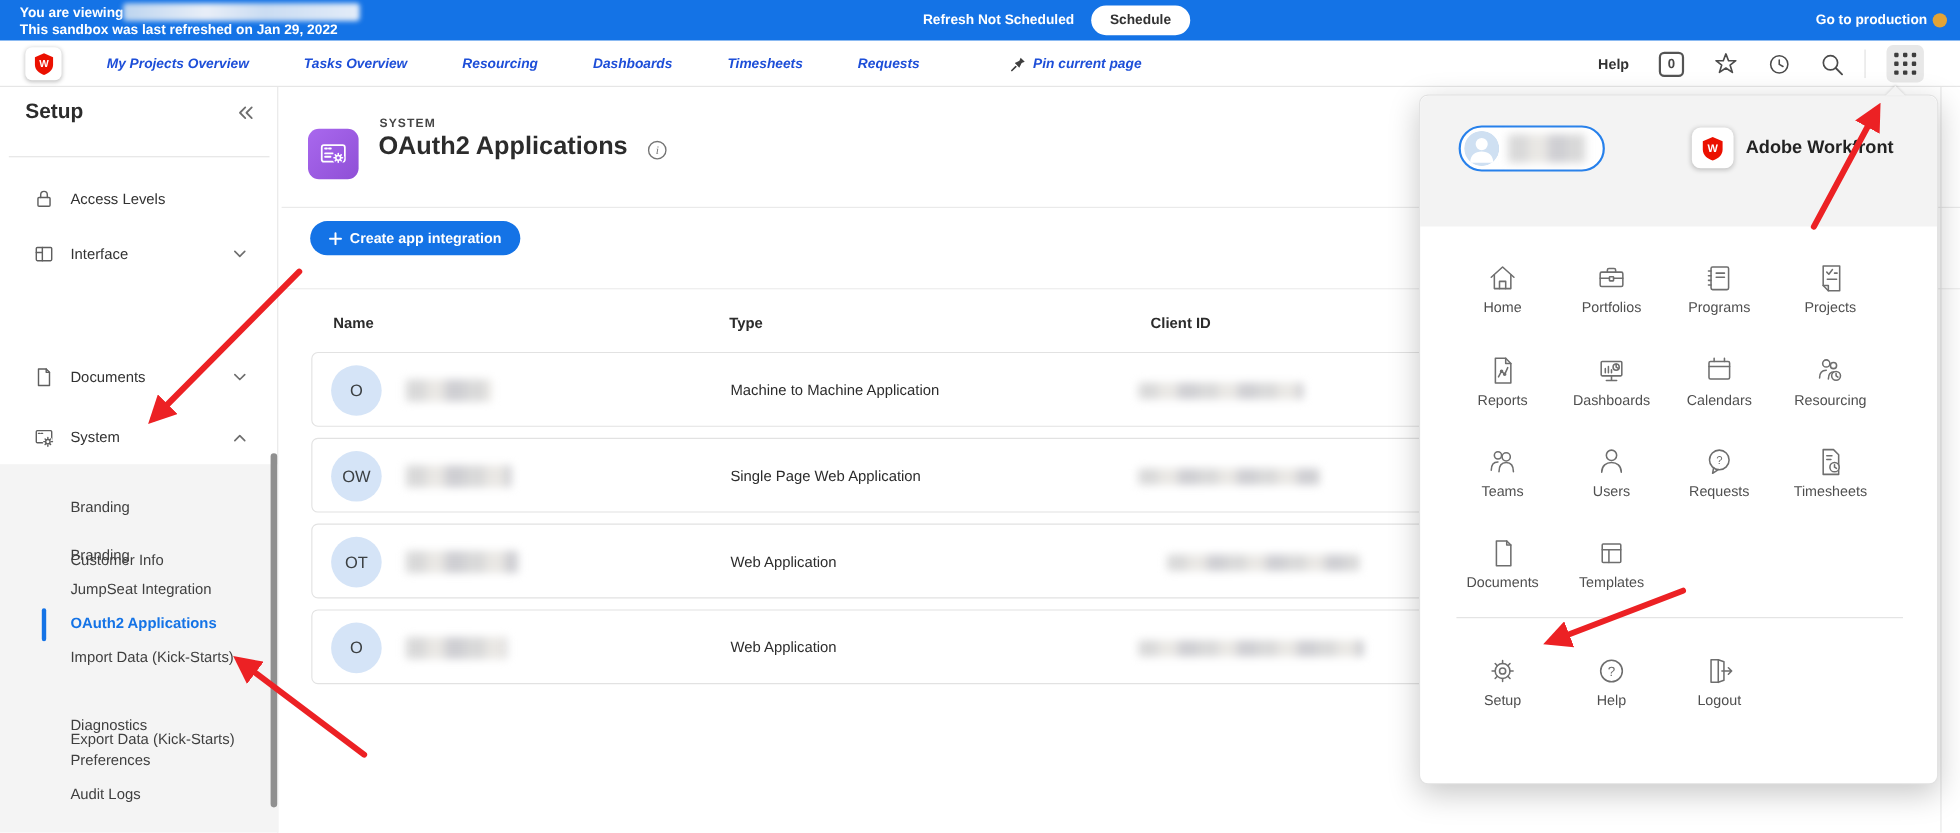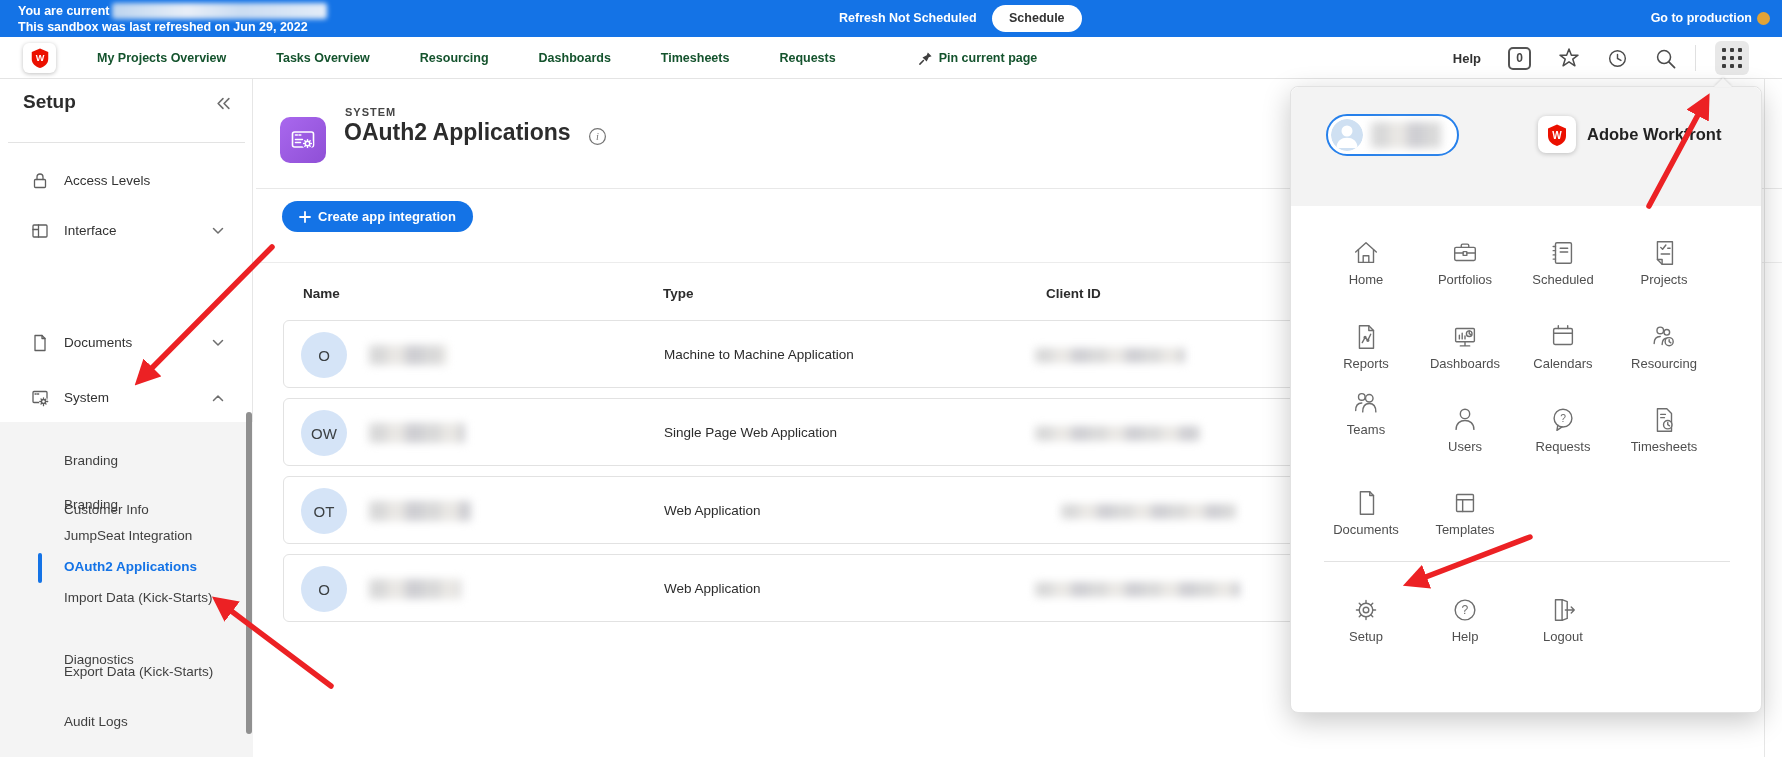--- a/index.html
+++ b/index.html
@@ -18,21 +18,21 @@
                   border-radius:14px; font-size:12.5px; font-weight:700; color:#323232; line-height:27px; cursor:pointer;
                   font-family:"Liberation Sans", sans-serif; white-space:nowrap;}
   .goto-prod { position:absolute; right:30px; top:0; height:37px; line-height:37px; font-size:12.5px; font-weight:700; white-space:nowrap; }
   .prod-dot { position:absolute; right:12px; top:12px; width:13px; height:13px; border-radius:50%; background:#E2A336; }
 
   
   .navbar { position:absolute; left:0; top:37px; width:1782px; height:42px; background:#fff; border-bottom:1px solid #e4e4e4; z-index:5; }
   .logo-tile { position:absolute; left:23px; top:6px; width:33px; height:30px; background:#fff; border-radius:6px;
                box-shadow:0 1px 4px rgba(0,0,0,.25); display:flex; align-items:center; justify-content:center; cursor:pointer; }
   .nav-items { position:absolute; left:97px; top:0; height:42px; display:flex; align-items:center; gap:50px; }
-  .nav-item { font-size:12.5px; font-weight:700; color:#14532d; white-space:nowrap; cursor:pointer; }
+  .nav-item { font-size:12.5px; font-weight:700; color:#1d4ed8; white-space:nowrap; cursor:pointer;font-style:italic; }
   .pin-group { display:flex; align-items:center; gap:6px; margin-left:32px; cursor:pointer; }
   .nav-right { position:absolute; right:33px; top:0; height:42px; display:flex; align-items:center; gap:27px; }
   .nav-help { font-size:13px; font-weight:700; color:#323232; cursor:pointer; }
   .badge-box { width:23px; height:23px; border:2px solid #545454; border-radius:5px; display:flex; align-items:center;
                justify-content:center; font-size:12px; font-weight:700; color:#464646; cursor:pointer; }
   .nav-icon-btn { display:flex; align-items:center; justify-content:center; cursor:pointer; }
   .nav-divider { width:1px; height:26px; background:#e0e0e0; margin:0 -8px; }
   .grid-tile { width:34px; height:34px; background:#e8e8e8; border-radius:6px; display:grid;
                grid-template-columns:repeat(3,4px); grid-template-rows:repeat(3,4px); gap:4px;
                align-content:center; justify-content:center; cursor:pointer; }
@@ -102,23 +102,23 @@
 
   .ic { stroke:#6e6e6e; stroke-width:1.5; fill:none; stroke-linecap:round; stroke-linejoin:round; }
   .sic { stroke:#5f5f5f; stroke-width:1.3; fill:none; stroke-linecap:round; stroke-linejoin:round; }
 </style>
 </head>
 <body>
 
 <div id="app">
 
   <div class="banner">
-    <div class="banner-line1">You are current</div>
+    <div class="banner-line1">You are viewing</div>
     <div class="banner-chip"></div>
-    <div class="banner-line2">This sandbox was last refreshed on Jun 29, 2022</div>
+    <div class="banner-line2">This sandbox was last refreshed on Jan 29, 2022</div>
     <div class="banner-status">Refresh Not Scheduled</div>
     <button class="schedule-btn">Schedule</button>
     <div class="goto-prod">Go to production</div>
     <div class="prod-dot"></div>
   </div>
 
   <div class="navbar">
     <div class="logo-tile">
       <svg width="22" height="22" viewBox="0 0 24 24">
         <path d="M12 1.5 L21 5.5 V13 C21 18 17 21.5 12 23 C7 21.5 3 18 3 13 V5.5 Z" fill="#EB1000"></path>
@@ -249,20 +249,23 @@
       </div>
     <div class="sub-item" style="top:505px;">
         <span class="lbl">Import Data (Kick-Starts)</span>
       </div>
     <div class="sub-item" style="top:536px;margin-top:43px;">
         <span class="lbl">Export Data (Kick-Starts)</span>
       </div>
     <div class="sub-item" style="top:567px;">
         <span class="lbl">Diagnostics</span>
       </div>
+    <div class="sub-item" style="top:598px;">
+        <span class="lbl">Preferences</span>
+      </div>
     <div class="sub-item" style="top:629px;">
         <span class="lbl">Audit Logs</span>
       </div>
     <div class="scroll-thumb"></div>
   </div>
 
   <div class="main">
     <div class="title-tile">
       <svg width="28" height="28" viewBox="0 0 28 28">
         <g stroke="#fff" stroke-width="1.6" fill="none" stroke-linecap="round">
@@ -371,21 +374,21 @@
       <span class="app-lbl">Portfolios</span>
     </div>
     <div class="app-cell" style="left:222px;top:149px;">
       <span class="ic-box">
           <svg class="ic" width="30" height="30" viewBox="0 0 32 32">
         <rect x="8" y="5" width="17" height="22" rx="1.5"></rect>
             <path d="M5.5 9 H8 M5.5 13.5 H8 M5.5 18 H8 M5.5 22.5 H8"></path>
         <path d="M13 11 h8 M13 15 h8"></path>
       </svg>
         </span>
-      <span class="app-lbl">Scheduled</span>
+      <span class="app-lbl">Programs</span>
     </div>
     <div class="app-cell" style="left:323px;top:149px;">
       <span class="ic-box">
           <svg class="ic" width="30" height="30" viewBox="0 0 32 32">
         <path d="M9 4 H25 V28 H14 L9 23 Z"></path>
             <path d="M9 23 H14 V28"></path>
         <path d="M12.5 10 l2 2 3.5-4.5"></path>
             <path d="M20 11 h2.5 M13 17 h9"></path>
       </svg>
         </span>
@@ -432,21 +435,21 @@
             <path d="M5.5 23 c0-5.5 3-7.5 6.5-7.5"></path>
         <circle cx="19" cy="11" r="3"></circle>
             <path d="M14 24 c0-5 2.5-7 6-7"></path>
         <circle cx="21.5" cy="21" r="4.3" fill="#fff"></circle>
             <path d="M21.5 18.8 V21 l1.8 1.2"></path>
       </svg>
         </span>
       <span class="app-lbl">Resourcing</span>
     </div>
 
-    <div class="app-cell" style="left:25px;top:299px;">
+    <div class="app-cell" style="left:25px;top:316px;">
       <span class="ic-box">
           <svg class="ic" width="30" height="30" viewBox="0 0 32 32">
         <circle cx="11.5" cy="9.5" r="3.5"></circle>
             <path d="M5 24 c0-6 3-8 6.5-8"></path>
         <circle cx="19.5" cy="11" r="4" fill="#fff"></circle>
             <path d="M12.5 25.5 c0-6.5 3.2-9 7-9 s7 2.5 7 9"></path>
       </svg>
         </span>
       <span class="app-lbl">Teams</span>
     </div>

